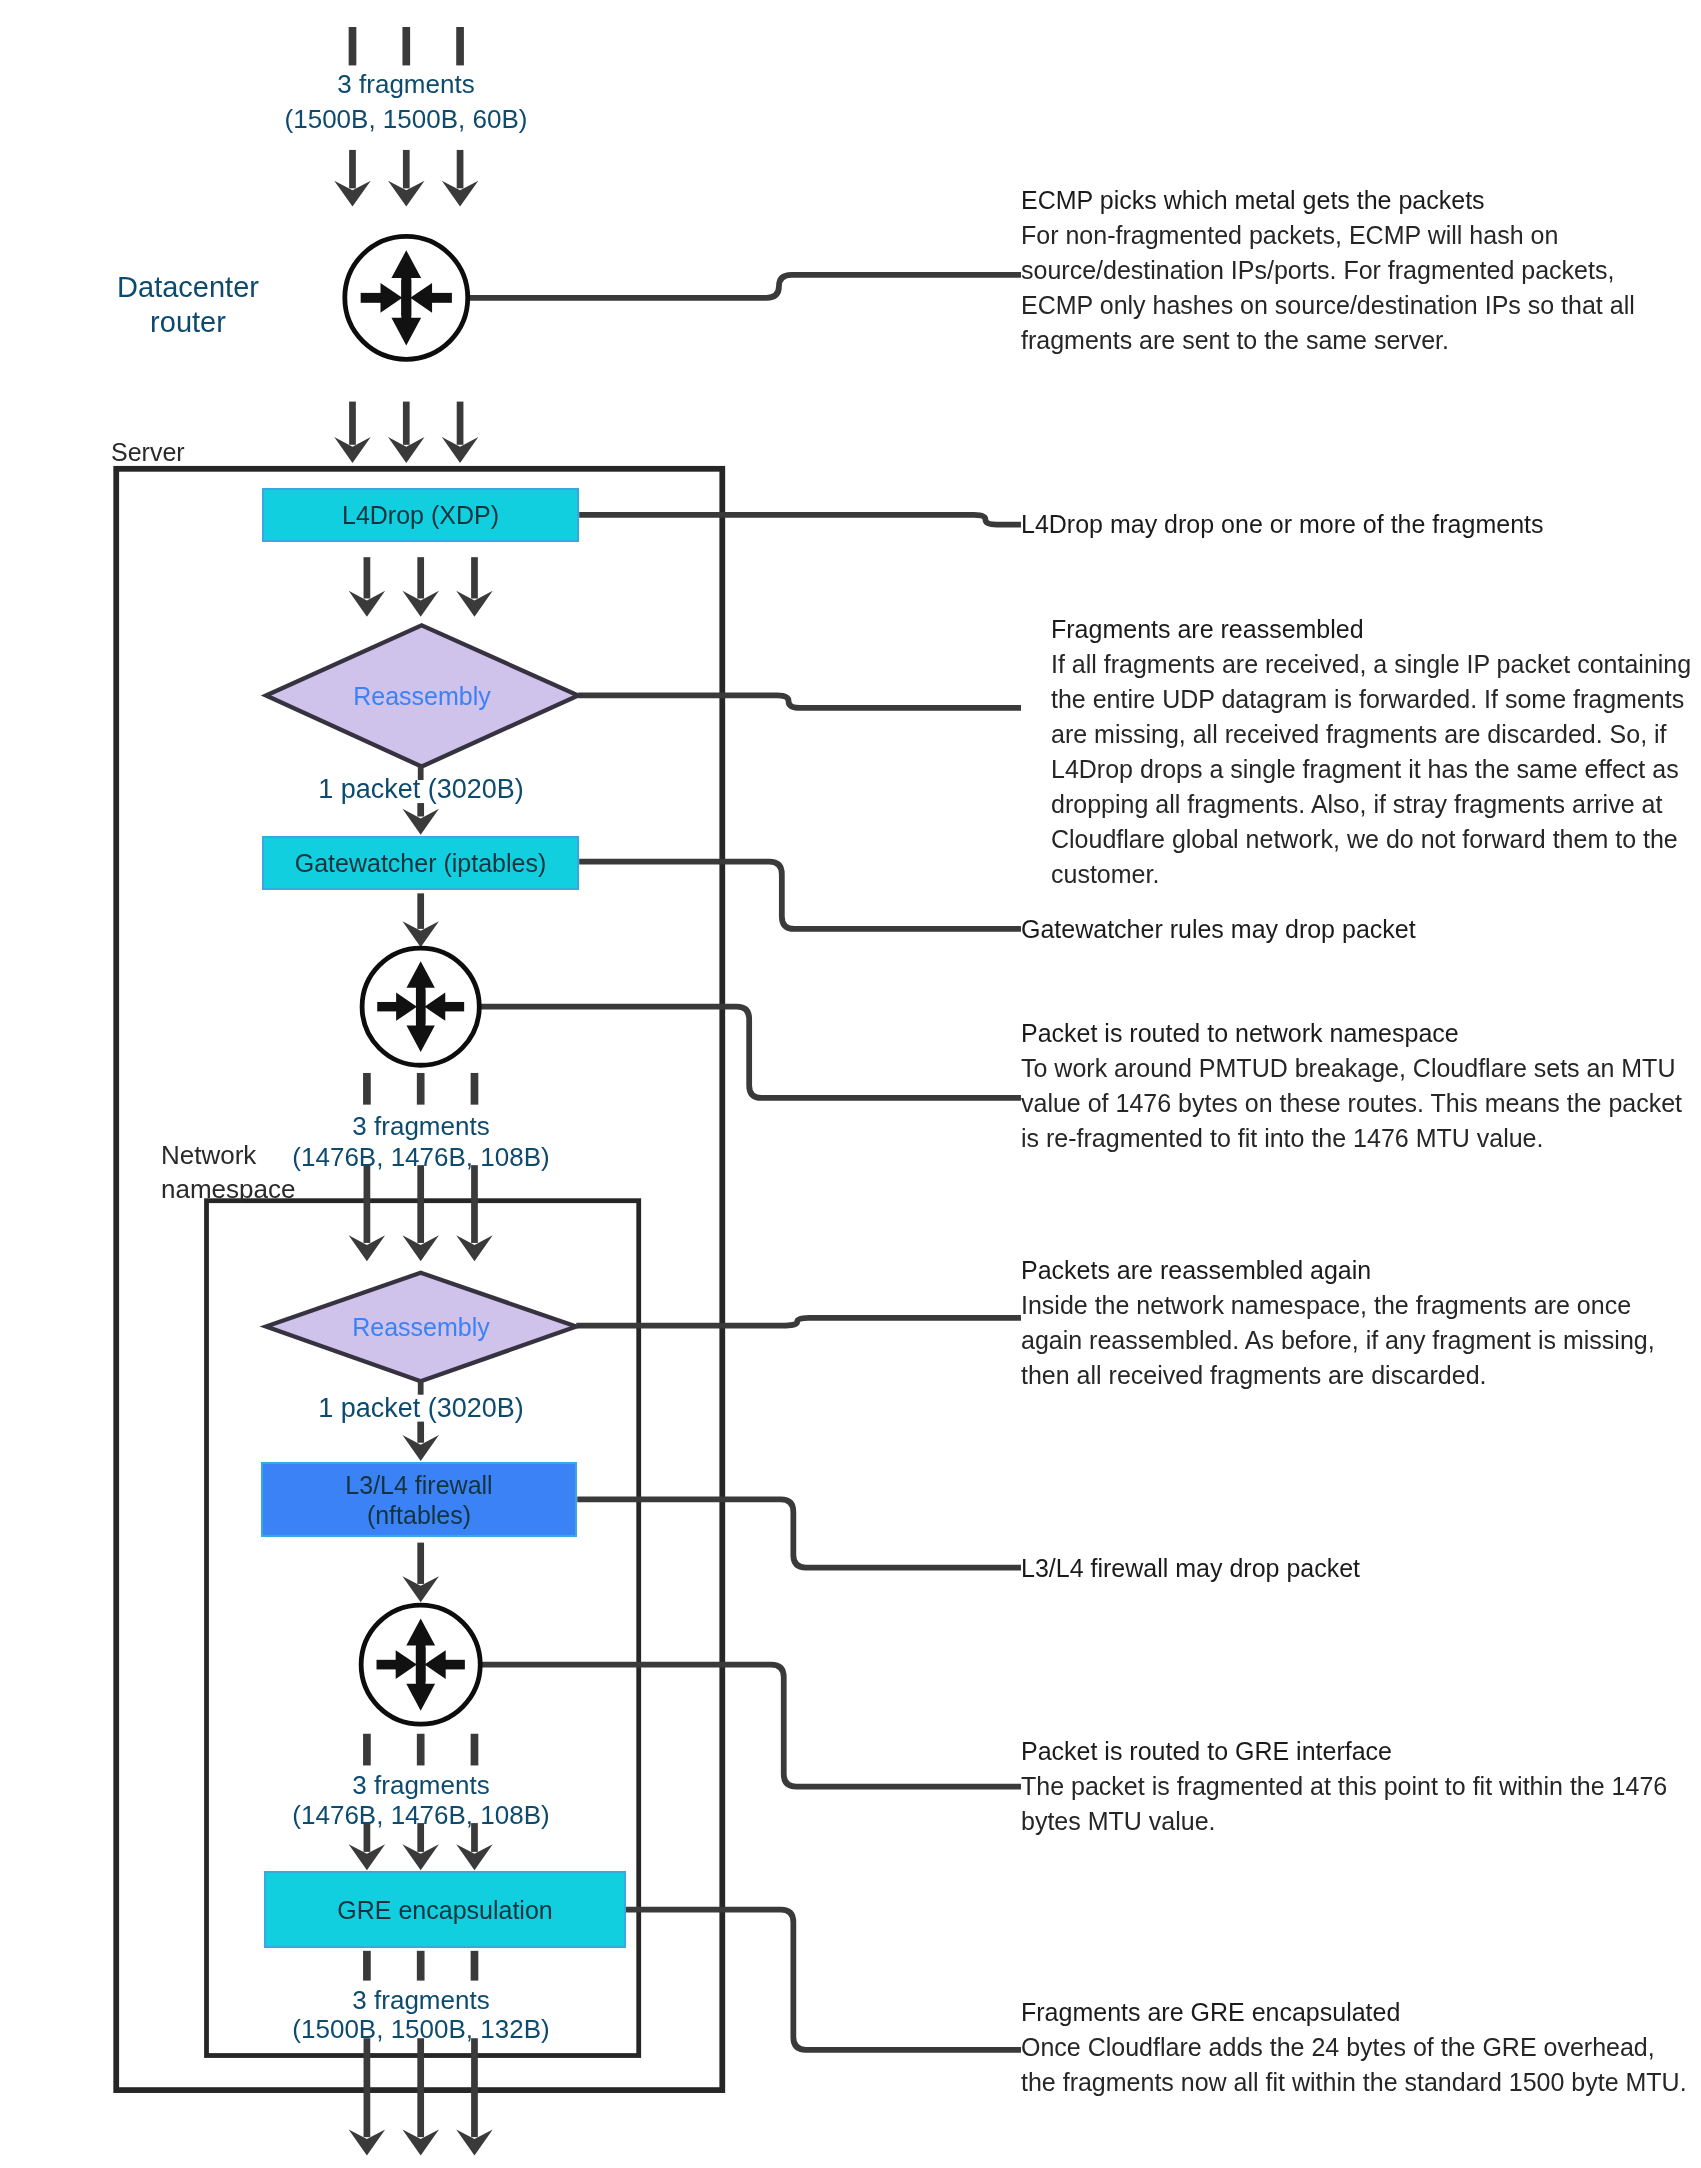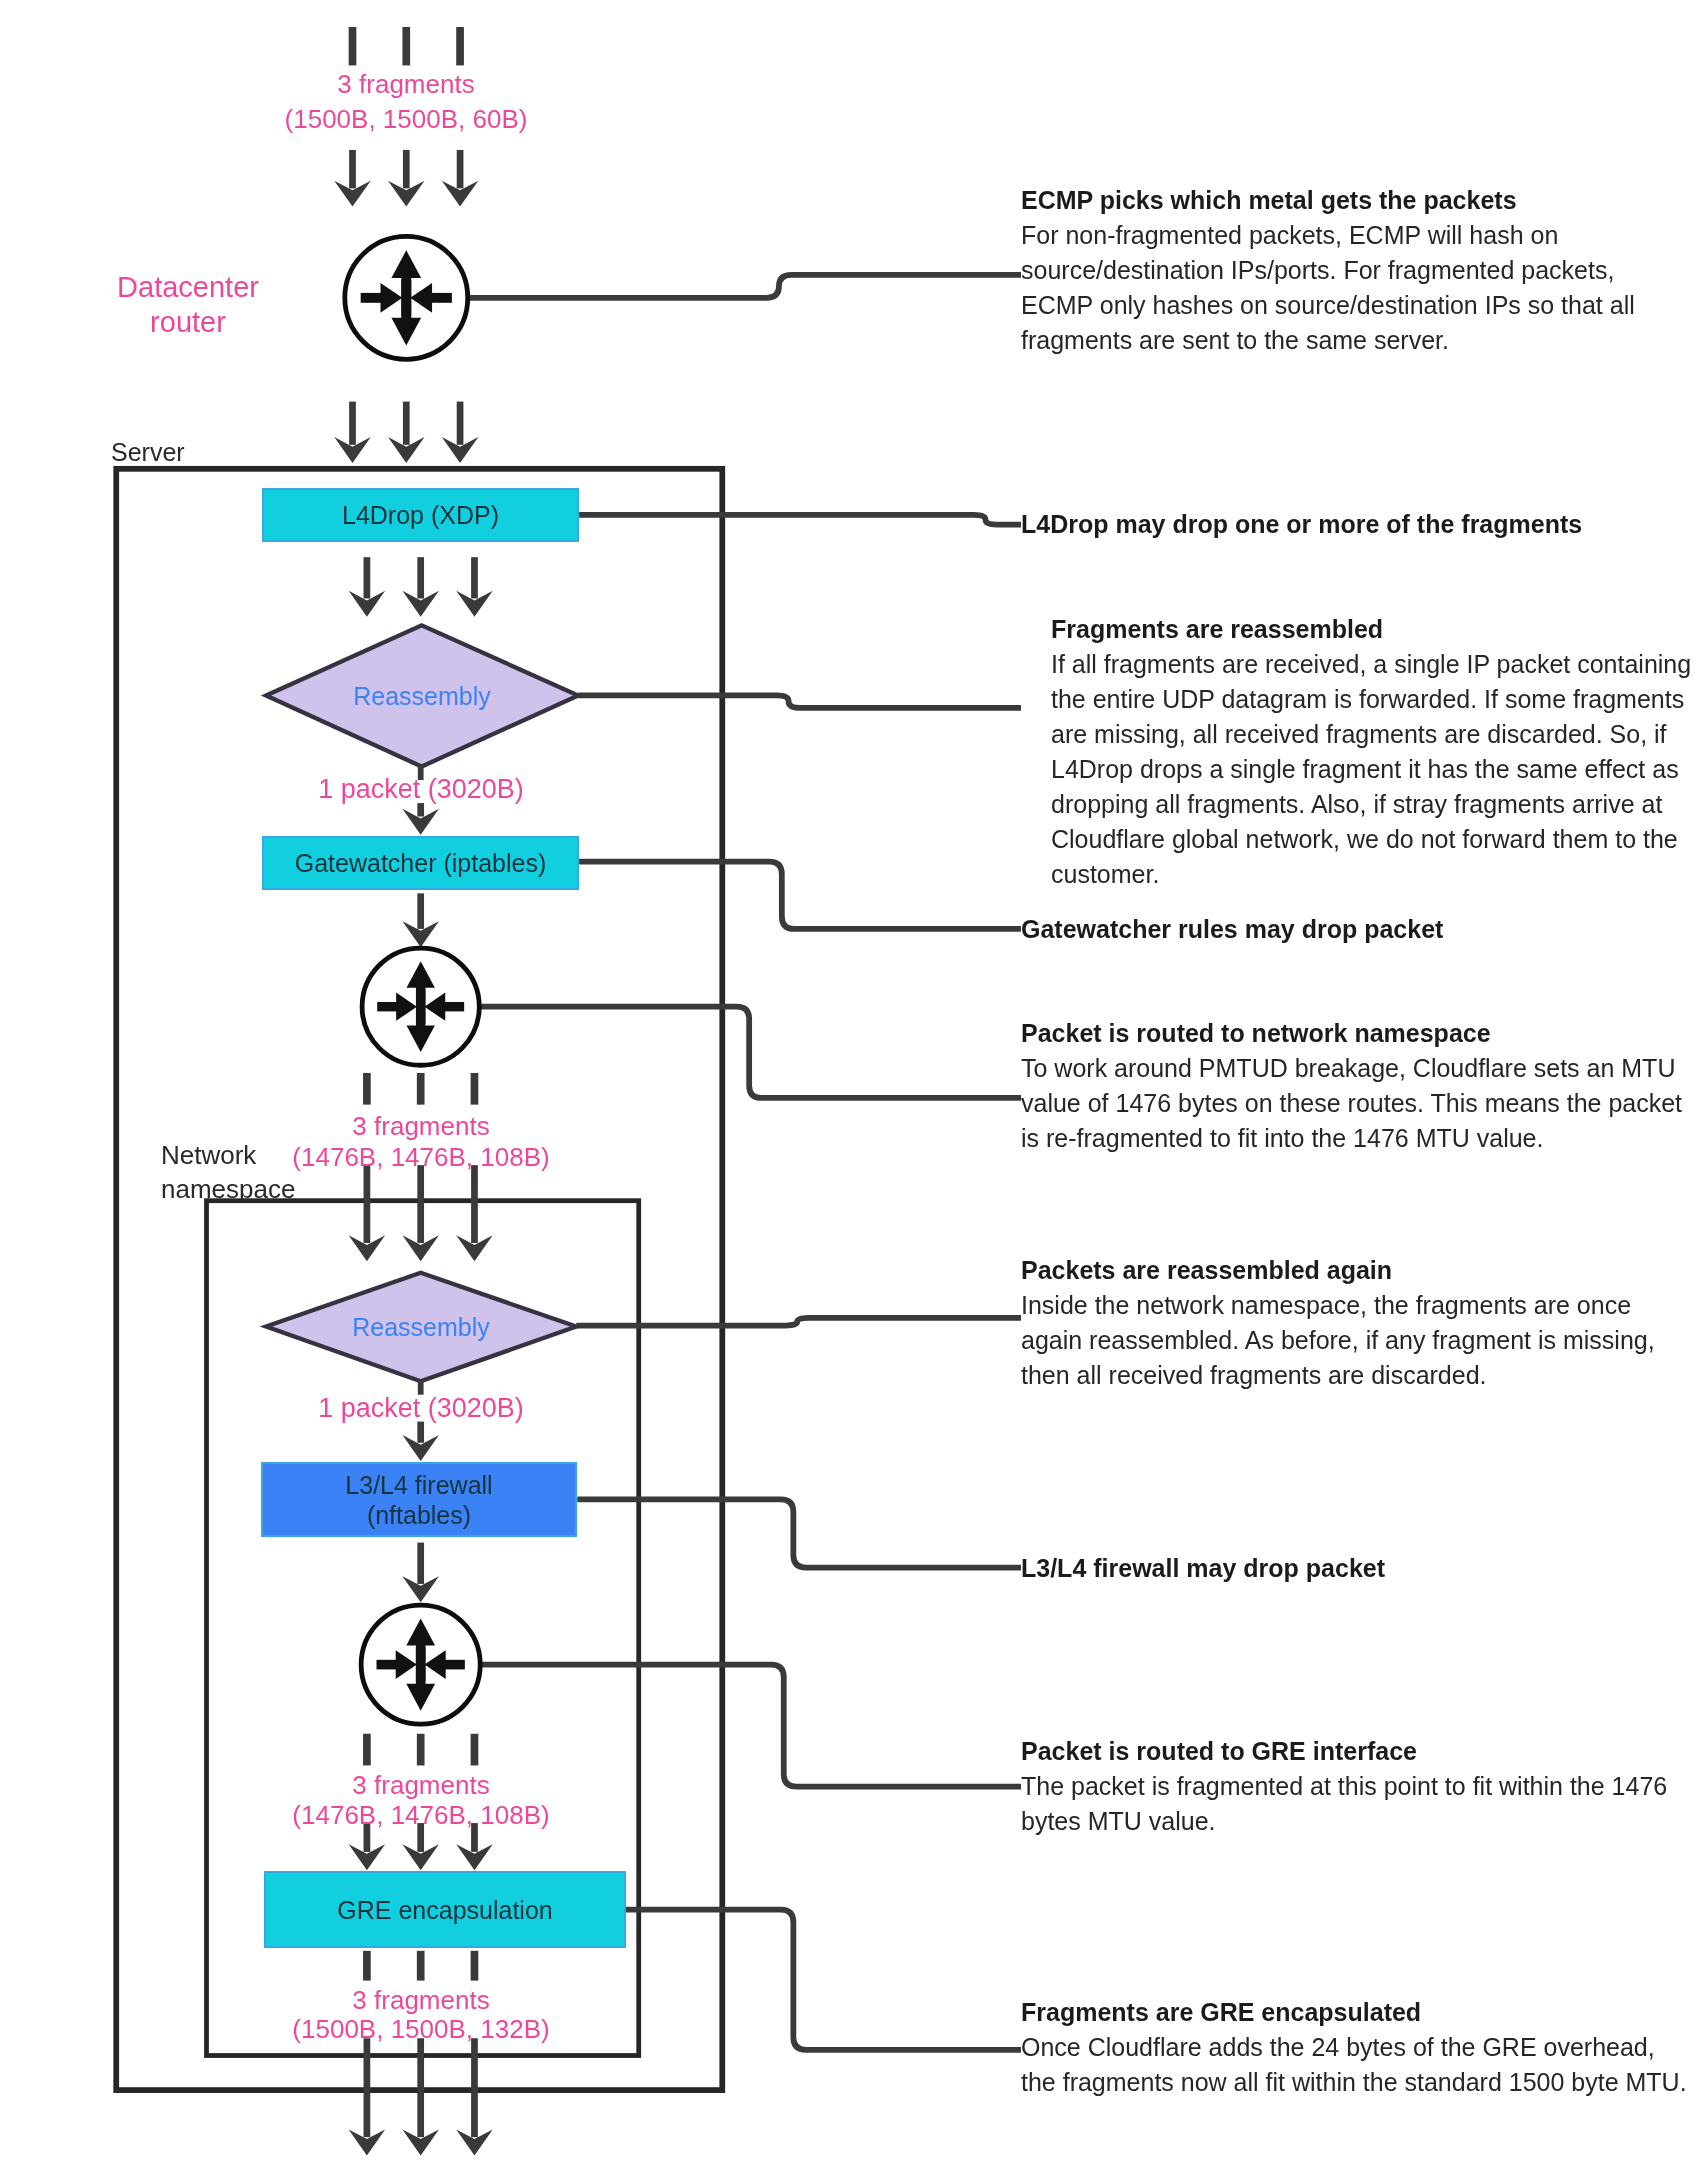--- a/index.html
+++ b/index.html
@@ -5,36 +5,36 @@
   html,body{margin:0;padding:0;background:#ffffff;}
   #canvas{
     position:relative;
     width:1701px;height:2168px;
     background:#ffffff;
     font-family:"Liberation Sans", sans-serif;
     color:#222;
     overflow:hidden;
   }
   #gfx{position:absolute;left:0;top:0;width:1701px;height:2168px;}
-  .t{position:absolute;transform:translateX(-50%);text-align:center;white-space:nowrap;color:#ec4899;}
+  .t{position:absolute;transform:translateX(-50%);text-align:center;white-space:nowrap;color:#0c4a6e;}
   .tl{position:absolute;white-space:nowrap;color:#2a2a2a;}
   .f-label{font-size:26px;line-height:31px;}
   .f-sizes{font-size:26px;line-height:31px;}
   .pkt{font-size:27px;line-height:33px;}
   .big-label{font-size:29px;line-height:35px;text-align:center;}
   .ctr-label{font-size:25px;line-height:27px;}
   .ns-label{font-size:26px;line-height:34px;}
   .box{
     position:absolute;display:flex;align-items:center;justify-content:center;
     text-align:center;font-size:25px;line-height:30px;
     box-sizing:border-box;
   }
   .dlabel{position:absolute;transform:translate(-50%,-50%);font-size:25px;white-space:nowrap;color:#3b82f6;}
   .ann{position:absolute;left:1021px;width:672px;}
-  .ann .ann-title{font-weight:bold;font-size:25px;line-height:35px;margin:0;color:#1b1b1b;}
+  .ann .ann-title{font-weight:normal;font-size:25px;line-height:35px;margin:0;color:#1b1b1b;}
   .ann .ann-body{font-size:25px;line-height:35px;margin:0;color:#262626;}
 </style>
 </head>
 <body>
 
 <div id="canvas">
 
   <svg id="gfx" viewBox="0 0 1771 2257" xmlns="http://www.w3.org/2000/svg">
     <g id="containers">
         <rect x="121" y="488" width="631" height="1688" fill="none" stroke="#262626" stroke-width="6"></rect>

